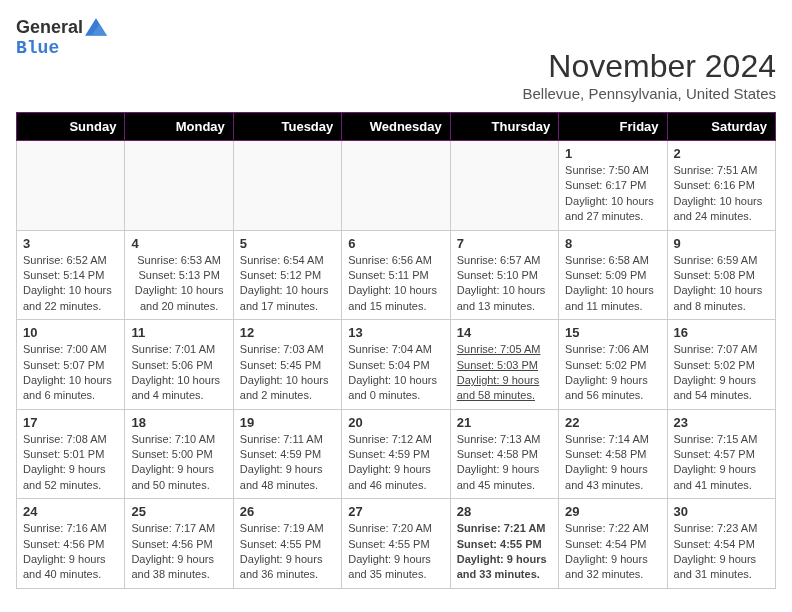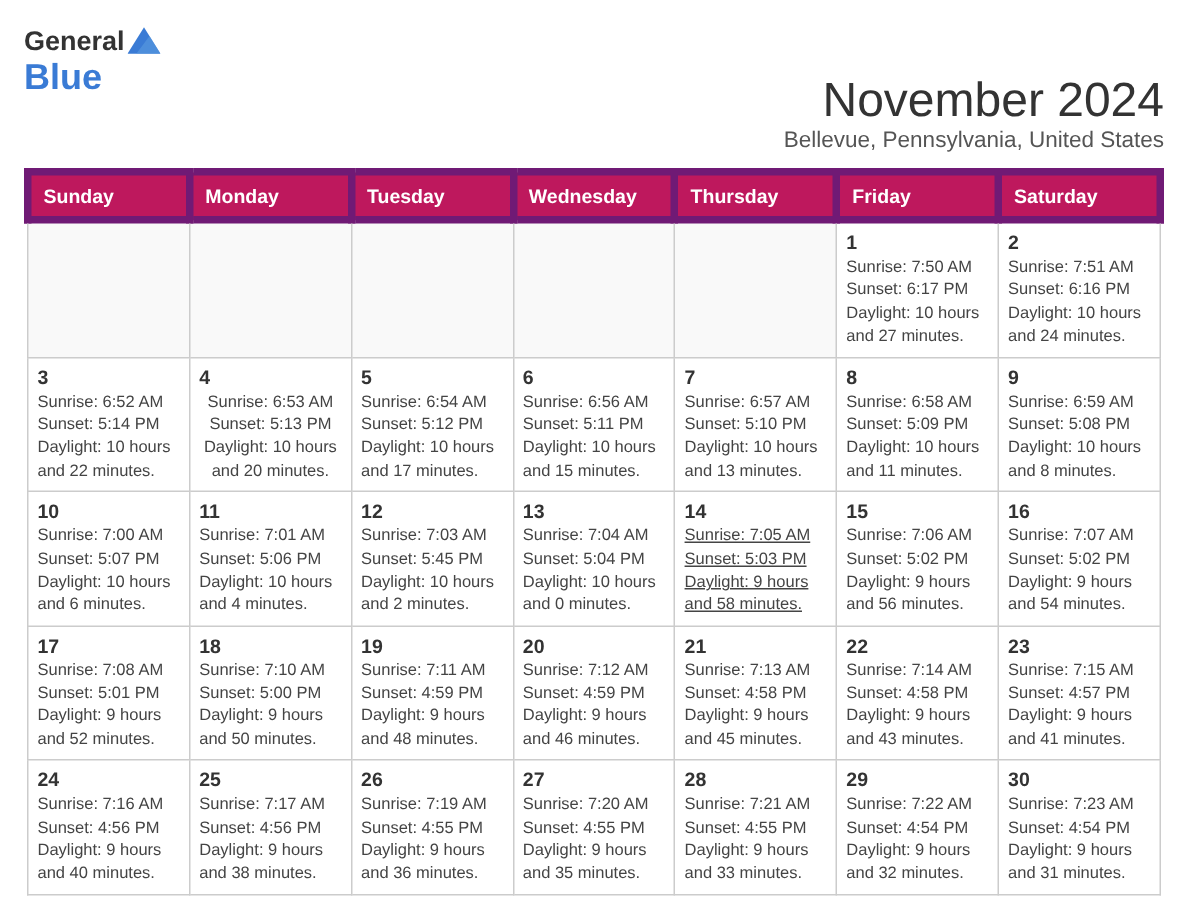--- a/index.html
+++ b/index.html
@@ -24,23 +24,24 @@
     .logo-text {
       display: flex;
       align-items: center;
     }
     .logo-general {
       font-size: 18px;
       font-weight: bold;
       color: #333;
     }
     .logo-blue {
-      font-size: 24px;
+      font-size: 18px;
       font-weight: bold;
       color: #3a7bd5;
+      font-family: Liberation Mono, monospace;
     }
     .logo-icon {
       width: 22px;
       height: 22px;
       margin-left: 2px;
     }
     .title-section {
       text-align: right;
     }
     .month-title {
@@ -51,26 +52,26 @@
     }
     .location {
       font-size: 15px;
       color: #555;
     }
     .calendar {
       width: 100%;
       border-collapse: collapse;
     }
     .calendar th {
-      background: #be185d;
+      background: #000000;
       color: #fff;
       padding: 6px 8px;
-      text-align: left;
+      text-align: right;
       font-size: 13px;
-      border: 5px solid #701a75;
+      border: 1px solid #701a75;
     }
     .calendar td {
       border: 1px solid #ccc;
       vertical-align: top;
       padding: 5px 6px;
       width: calc(100% / 7);
       min-height: 80px;
       font-size: 11px;
       color: #333;
       background: #fff;
@@ -298,21 +299,21 @@
 Daylight: 9 hours and 36 minutes.</div>
         </td>
         <td>
           <span class="day-number">27</span>
           <div class="day-info" style="white-space: pre-line;">Sunrise: 7:20 AM
 Sunset: 4:55 PM
 Daylight: 9 hours and 35 minutes.</div>
         </td>
         <td>
           <span class="day-number">28</span>
-          <div class="day-info" style="white-space: pre-line;">Sunrise: 7:21 AM
+          <div class="day-info" style="white-space: pre-line; font-weight: bold;">Sunrise: 7:21 AM
 Sunset: 4:55 PM
 Daylight: 9 hours and 33 minutes.</div>
         </td>
         <td>
           <span class="day-number">29</span>
           <div class="day-info" style="white-space: pre-line;">Sunrise: 7:22 AM
 Sunset: 4:54 PM
 Daylight: 9 hours and 32 minutes.</div>
         </td>
         <td>

